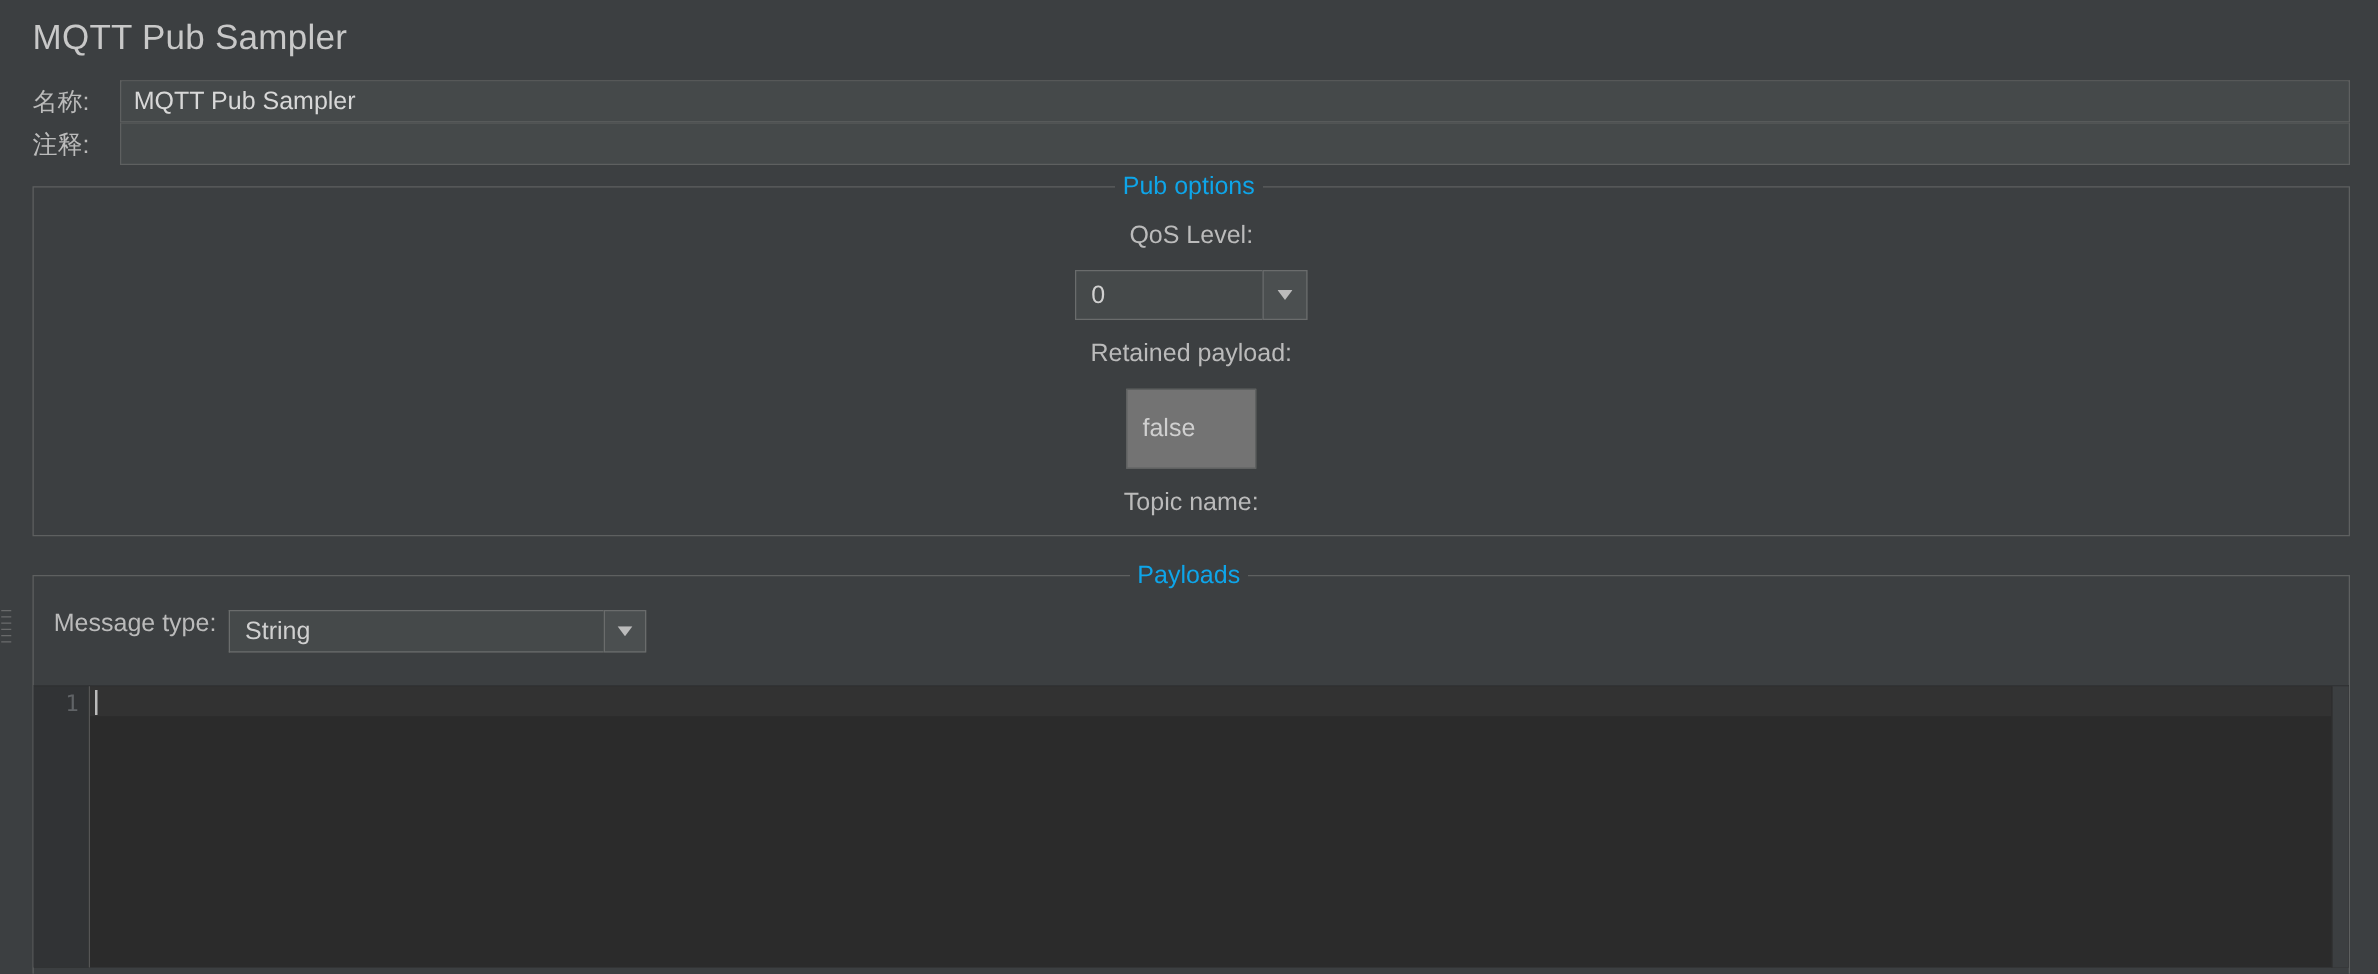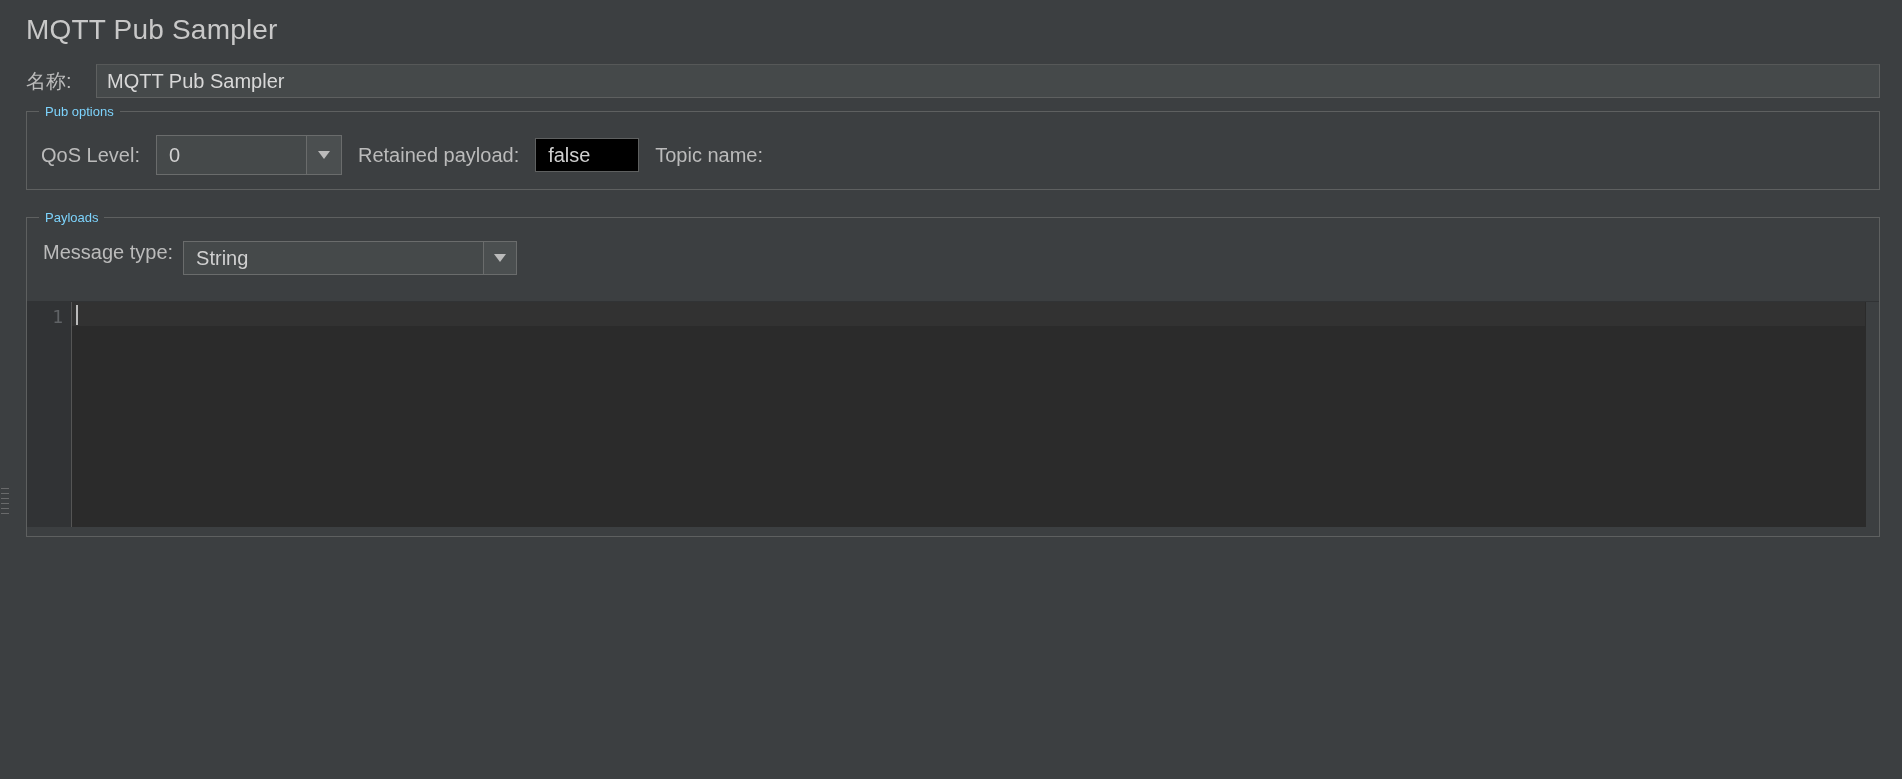--- a/index.html
+++ b/index.html
@@ -46,29 +46,31 @@
   }
 
   fieldset.group {
     border: 1px solid #5e6060;
     margin-top: 6px;
     padding: 16px 14px 14px 14px;
     position: relative;
   }
   fieldset.group > legend {
     padding: 0 6px;
-    color: #7dd3fc;
-    font-size: 13px;
+    color: #0ea5e9;
+    font-size: 20px;
     margin-left: -2px;
+    text-align: center;
   }
 
   .pub-row {
     display: flex;
     align-items: center;
     gap: 16px;
+    flex-direction: column;
   }
   .field-label {
     color: #bbbbbb;
     font-size: 20px;
     white-space: nowrap;
   }
 
   .select-wrap {
     display: flex;
     align-items: stretch;
@@ -90,22 +92,22 @@
     background: #4b4f50;
     border: 1px solid #6a6c6c;
     display: flex;
     align-items: center;
     justify-content: center;
     cursor: pointer;
   }
   .select-btn svg { display: block; }
 
   .small-input {
-    height: 34px;
-    background: #000000;
+    height: 64px;
+    background: #737373;
     border: 1px solid #5e6060;
     color: #d0d0d0;
     font-size: 20px;
     padding: 0 12px;
     outline: none;
   }
   .retained { width: 104px; }
   .topic { flex: 1; min-width: 200px; }
 
   .checkbox-wrap {
@@ -203,20 +205,24 @@
 
 <div class="panel">
 
   <div class="title">MQTT Pub Sampler</div>
 
   <div class="form-row">
     <div class="label">名称:</div>
     <input class="text-input" type="text" value="MQTT Pub Sampler" style="">
   </div>
 
+  <div class="form-row">
+    <div class="label">注释:</div>
+    <input class="text-input" type="text" value="" style="">
+  </div>
 
   <fieldset class="group">
     <legend>Pub options</legend>
     <div class="pub-row">
 
       <span class="field-label">QoS Level:</span>
       <div class="select-wrap">
         <div class="select-field">0</div>
         <div class="select-btn">
           <svg width="12" height="8" viewBox="0 0 12 8">

